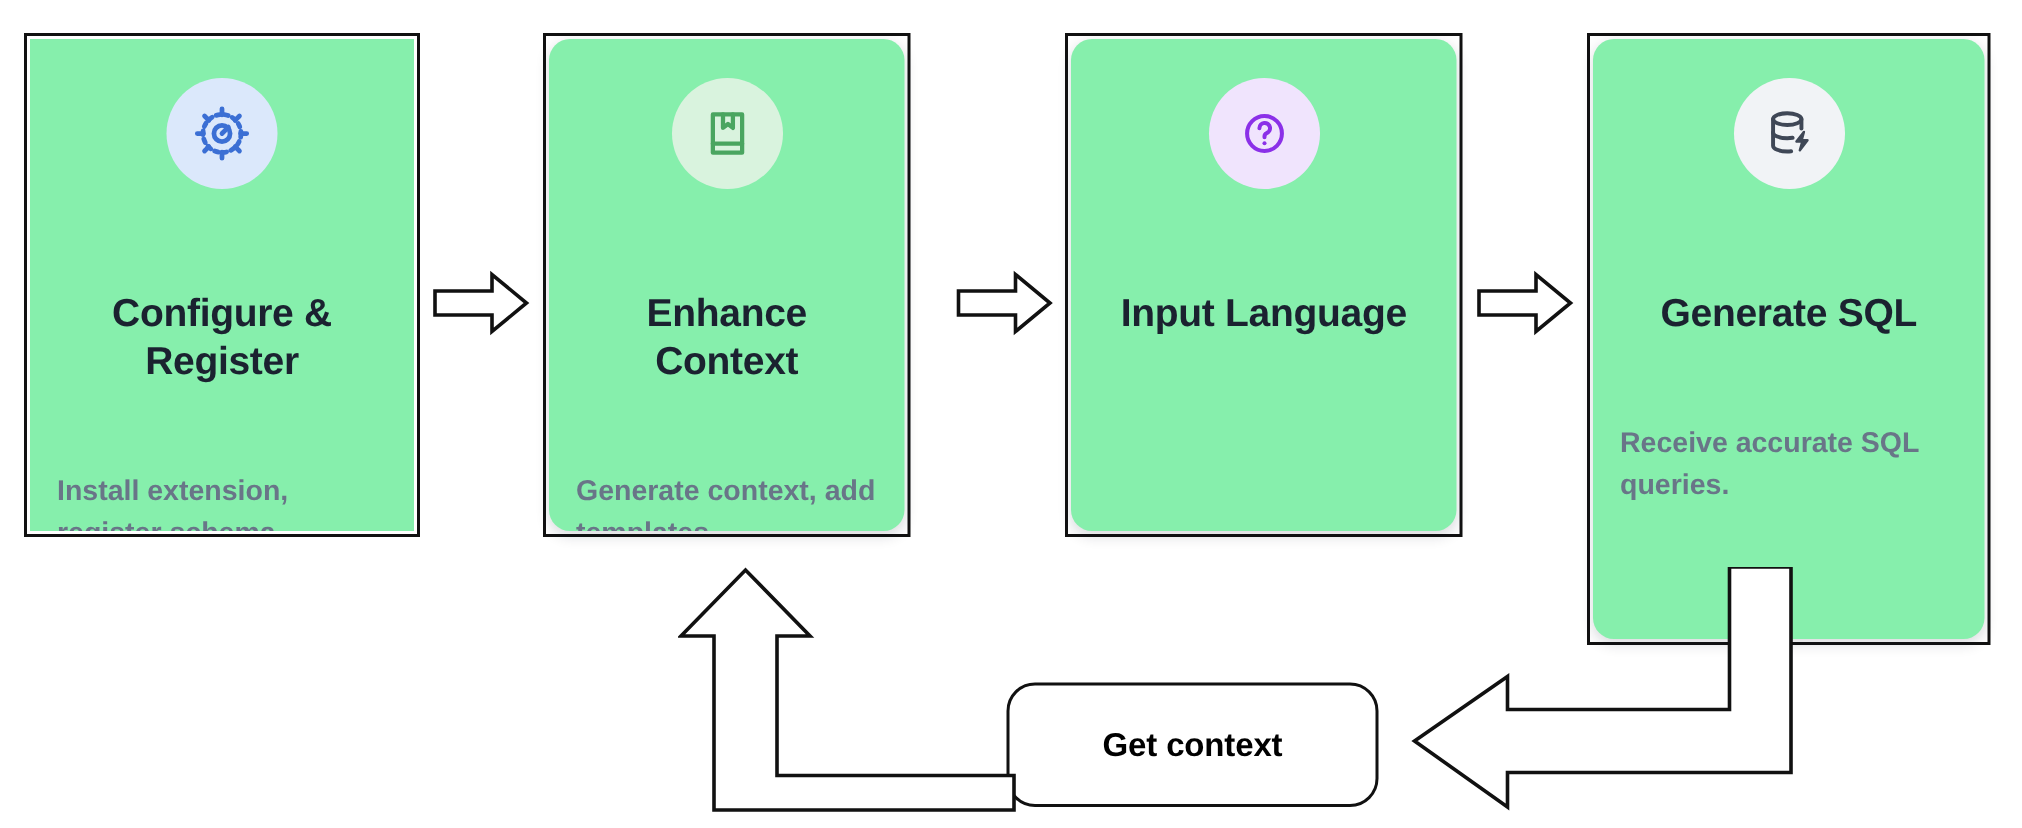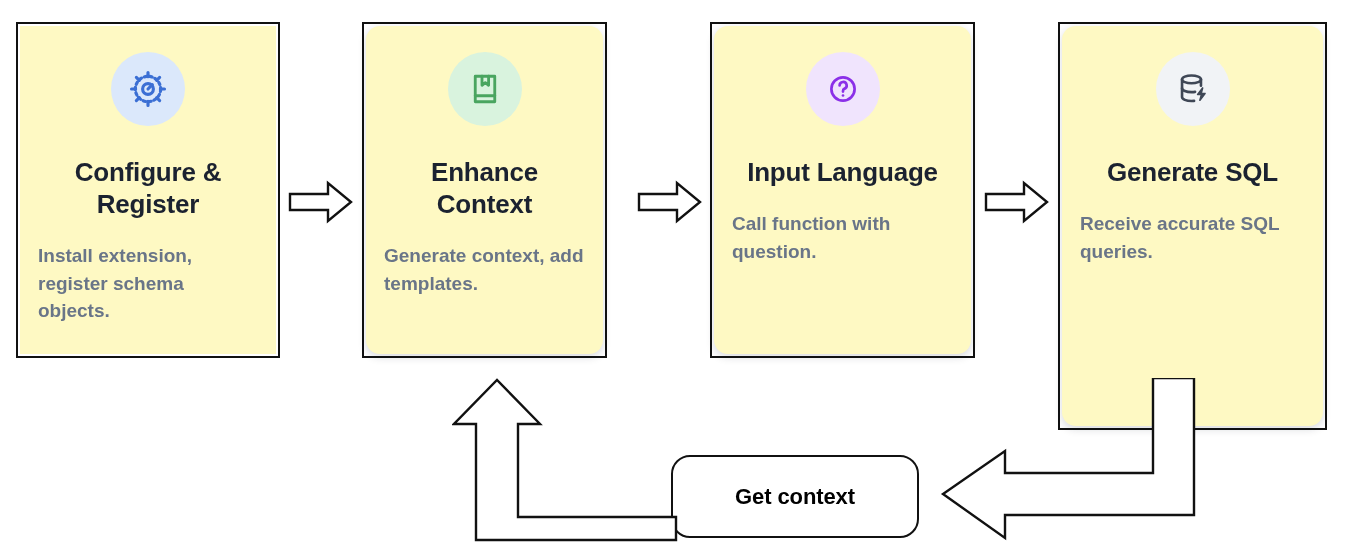--- a/index.html
+++ b/index.html
@@ -28,25 +28,26 @@
     display: flex;
     flex-direction: column;
     align-items: center;
   }
   .card-inner {
     position: absolute;
     left: 2px;
     top: 2px;
     right: 2px;
     bottom: 2px;
-    background: #fef9c3;
+    background: #86efac;
     display: flex;
     flex-direction: column;
     align-items: center;
     overflow: hidden;
+    gap: 36px;
   }
   .card.rounded .card-inner {
     border-radius: 14px;
     box-shadow: 0 3px 9px rgba(15, 23, 42, 0.16);
   }
 
   .icon-circle {
     margin-top: 26px;
     width: 74px;
     height: 74px;
@@ -150,21 +151,20 @@
   <div class="card rounded" style="left:710px; top:22px; width:265px; height:336px;padding-left:20px;">
     <div class="card-inner">
       <div class="icon-circle" style="background:#f0e4fd;">
         <svg width="34" height="34" viewBox="0 0 24 24" fill="none" stroke="#8b30e8" stroke-width="1.9" stroke-linecap="round" stroke-linejoin="round">
           <circle cx="12" cy="12" r="8.2"></circle>
           <path d="M9.6 9.5a2.5 2.5 0 1 1 3.3 2.4c-.6.25-.9.8-.9 1.5v.4"></path>
           <circle cx="12" cy="16.6" r="0.95" fill="#8b30e8" stroke="none"></circle>
         </svg>
       </div>
       <div class="card-title">Input Language</div>
-      <div class="card-desc">Call function with question.</div>
     </div>
   </div>
 
   <div class="connector" style="left:984px; top:180px;">
     <svg width="66" height="44" viewBox="0 0 66 44">
       <path d="M2 14 H40 V3 L63 22 L40 41 V30 H2 Z" fill="#ffffff" stroke="#111111" stroke-width="2.4" stroke-linejoin="miter"></path>
     </svg>
   </div>
 
   <div class="card rounded" style="left:1058px; top:22px; width:269px; height:408px;">

